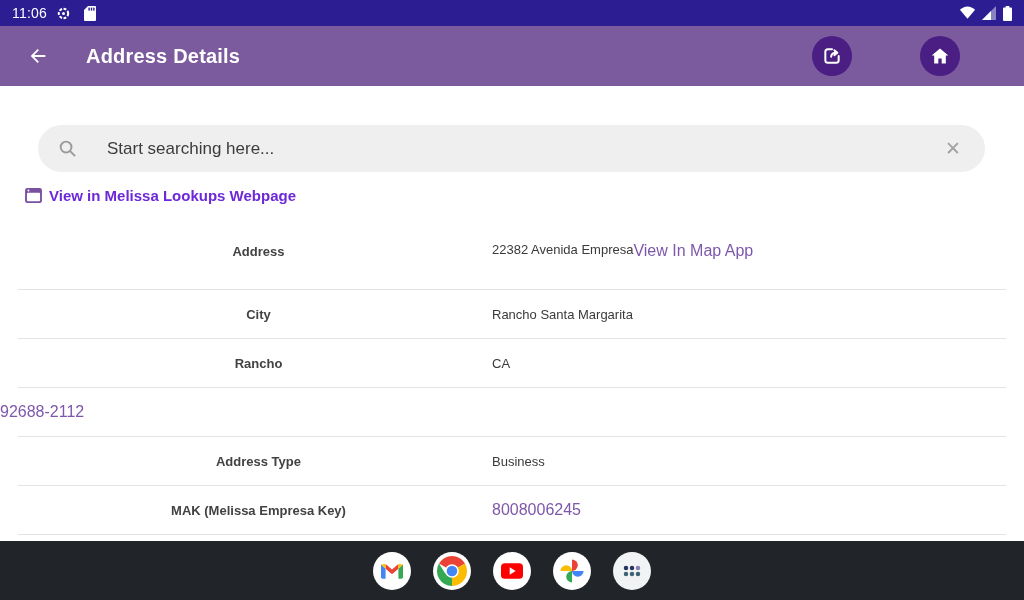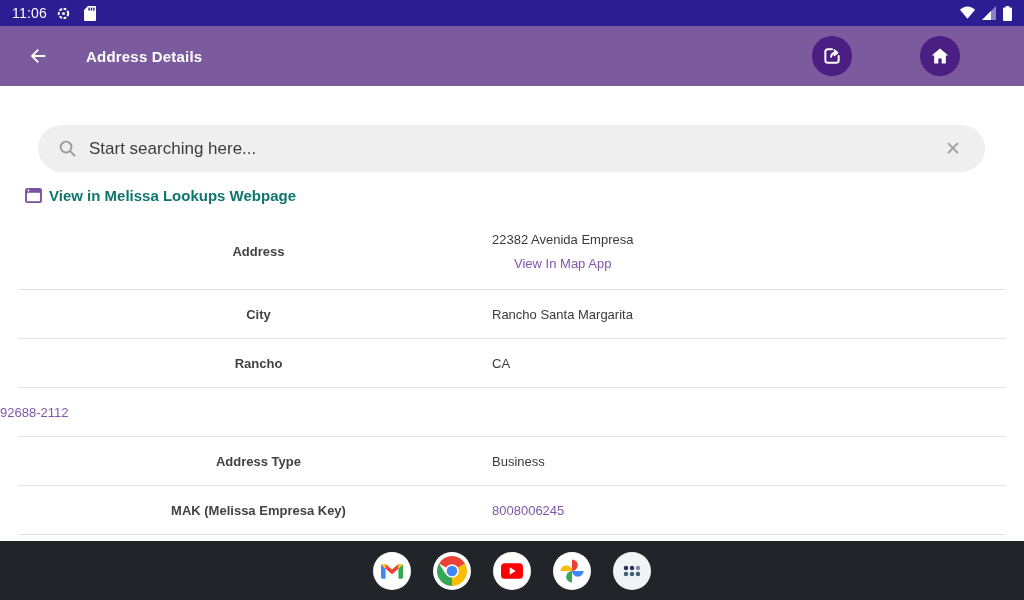--- a/index.html
+++ b/index.html
@@ -10,44 +10,44 @@
   .status-bar { height:26px; background:#2c1d92; color:#fff;
     display:flex; align-items:center; padding:8px 12px; }
   .sb-left { display:flex; align-items:center; gap:9px; }
   .sb-time { font-size:14px; letter-spacing:.2px; }
   .sb-right { margin-left:auto; display:flex; align-items:center; gap:6px; }
 
   
   .app-bar { height:60px; background:#7b5a9e; display:flex; align-items:center; padding:0 24px; }
   .back-btn { width:40px; height:40px; display:flex; align-items:center; justify-content:center;
     color:#fff; cursor:pointer; margin-left:-6px; }
-  .app-title { color:#fff; font-size:15px; font-weight:bold; margin-left:28px; letter-spacing:.2px; }
+  .app-title { color:#fff; font-size:20px; font-weight:bold; margin-left:28px; letter-spacing:.2px; }
   .bar-actions { margin-left:auto; display:flex; align-items:center; gap:68px; padding-right:40px; }
   .circle-btn { width:40px; height:40px; border-radius:50%; background:#4a1e82;
     display:flex; align-items:center; justify-content:center; cursor:pointer; }
 
   
   .content { background:#fff; height:455px; }
   .search-wrap { margin:39px 39px 0 38px; height:47px; background:#efeff0; border-radius:24px;
-    display:flex; align-items:center; padding:0 20px; }
+    display:flex; align-items:center; padding:0 20px;gap:18px; }
   .search-input { flex:1; border:none; outline:none; background:transparent;
     font-size:17px; color:#3c3c3c; margin-left:12px; font-family:inherit; }
   .search-input::placeholder { color:#3c3c3c; opacity:1; }
   .clear-x { color:#a2a2a2; font-size:19px; cursor:pointer; padding:0 4px; line-height:1; }
 
   .web-link { display:flex; align-items:center; gap:7px; margin:15px 0 0 25px;
-    color:#0f766e; font-size:15px; font-weight:bold; cursor:pointer; width:max-content; }
+    color:#6d28d9; font-size:15px; font-weight:bold; cursor:pointer; width:max-content; }
 
   .table { margin-top:9px;text-align:center; }
   .row { display:flex; align-items:center; min-height:48px; }
   .row.tall { min-height:76px; }
   .row-label { width:492px; padding-left:25px; font-size:13px; font-weight:bold; color:#424242; }
   .row-value { font-size:13px; color:#3a3a3a; }
-  .value-block { display:flex; flex-direction:column; gap:9px; padding:14px 0; }
-  .plink { color:#7e57ab; text-decoration:none; cursor:pointer; font-size:13px; }
+  .value-block { display:flex; flex-direction:row; padding:14px 0; }
+  .plink { color:#7e57ab; text-decoration:none; cursor:pointer; font-size:16px; }
   .sep { height:1px; background:#e3e3e3; margin:0 18px; }
 
   
   .dock { position:absolute; left:0; bottom:0; width:1024px; height:59px; background:#212529;
     display:flex; align-items:center; justify-content:center; gap:22px; }
   .dock-app { width:38px; height:38px; border-radius:50%; background:#fff;
     display:flex; align-items:center; justify-content:center; cursor:pointer; overflow:hidden; }
 </style>
 </head>
 <body>

